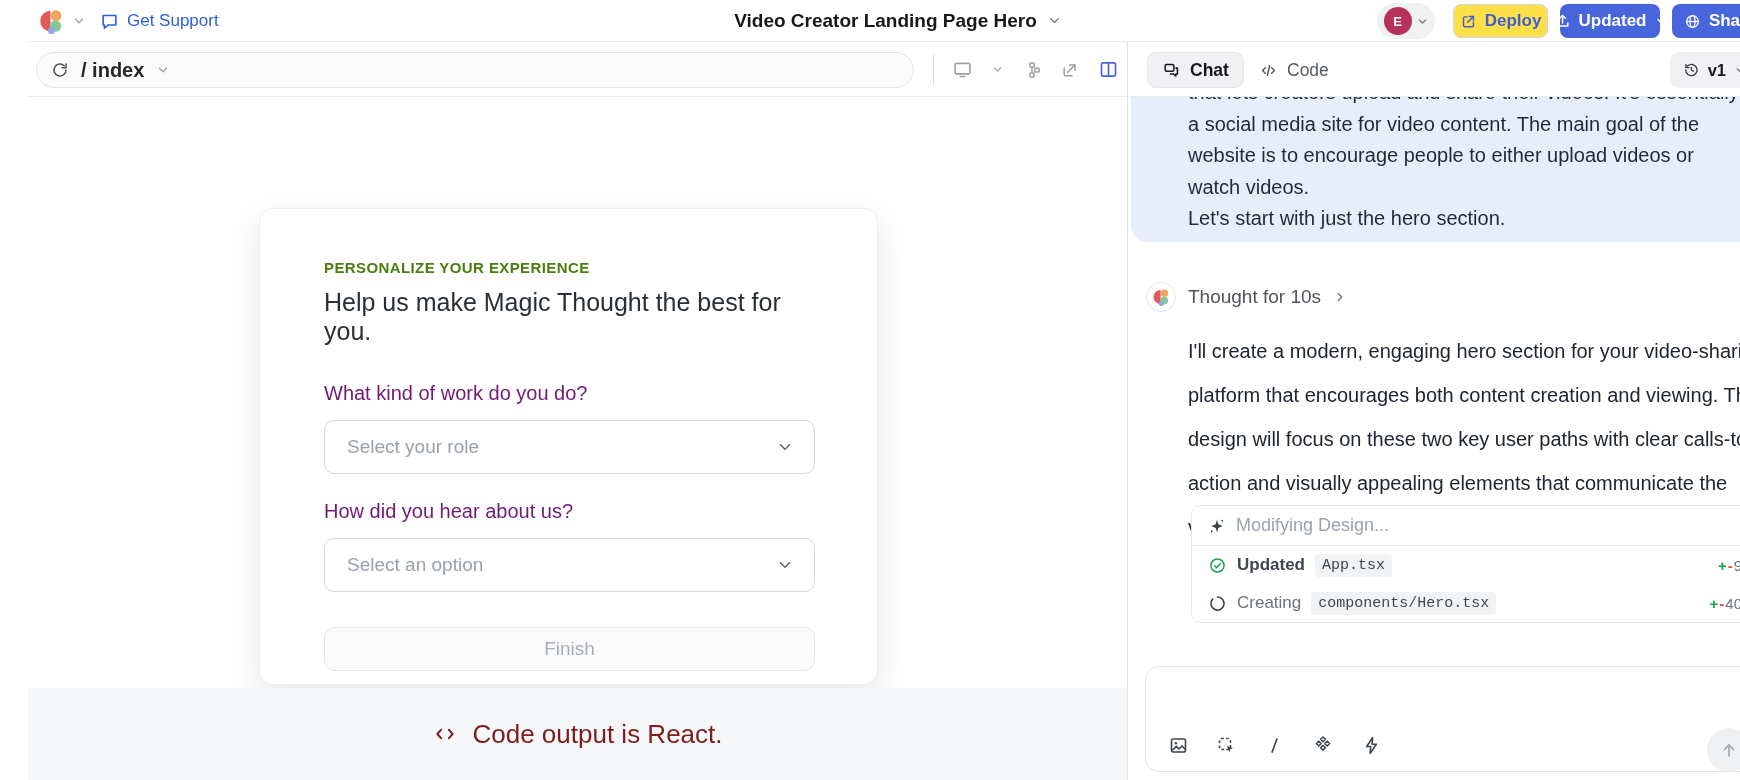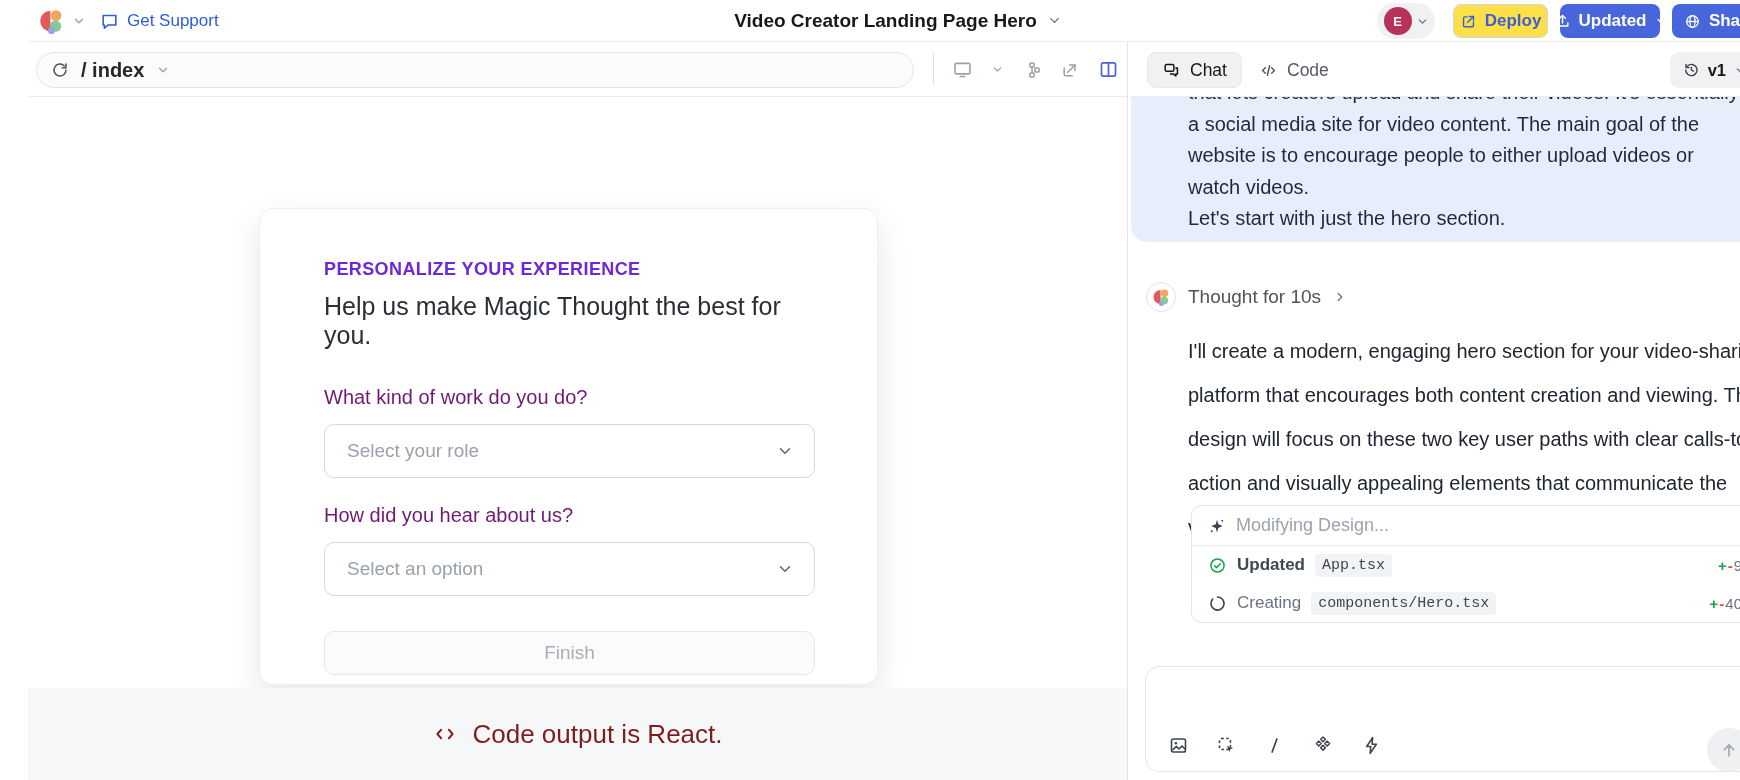--- a/index.html
+++ b/index.html
@@ -43,41 +43,41 @@
   .tb-vdiv { position:absolute; left:905px; top:12px; width:1px; height:31px; background:#dcdee2; }
   .tb-icons { position:absolute; left:924px; top:0; height:55px; display:flex; align-items:center; gap:18px;
               color:#9aa0a8; }
   .tb-icons .split { color:#4b63d6; }
   .preview { position:relative; width:1099px; height:683px; background:#fff; overflow:hidden; }
 
   
   .modal { position:absolute; left:231px; top:111px; width:619px; height:477px; background:#fff;
            border:1px solid #eef0f2; border-radius:14px; box-shadow:0 12px 32px rgba(16,24,40,.10);
            padding:50px 64px 0 64px; }
-  .eyebrow { font-size:18px; font-weight:700; letter-spacing:.4px; color:#6d28d9; }
+  .eyebrow { font-size:15px; font-weight:700; letter-spacing:.4px; color:#4d7c0f; }
   .modal-heading { margin-top:12px; font-size:25px; font-weight:400; color:#2a2f36; }
   .q-label { margin-top:36px; font-size:20px; color:#701a75; }
   .q-label.second { margin-top:26px; }
   .select { margin-top:15px; position:relative; width:491px; height:54px; border:1px solid #d5d7dc;
             border-radius:10px; display:flex; align-items:center; padding:0 22px; cursor:pointer; background:#fff; }
   .select .ph { font-size:19px; color:#9aa1ab; }
   .select .chev { position:absolute; right:20px; color:#5f666e; }
   .finish-btn { margin-top:35px; width:491px; height:44px; background:#fbfbfc; border:1px solid #e6e7e9;
                 border-radius:10px; display:flex; align-items:center; justify-content:center;
                 font-size:19px; color:#a7aeb6; }
   .bottom-strip { position:absolute; left:0; top:591px; width:1099px; height:92px; background:#f6f7f8;
                   display:flex; align-items:center; justify-content:center; gap:14px; color:#7f1d1d; }
   .watermark-text { font-size:26px; }
 
   
   .right-panel { position:absolute; left:1101px; top:42px; width:639px; height:738px; background:#fff; }
   .right-toolbar { position:relative; height:55px; border-bottom:1px solid #ececee; }
   .tab-chat { position:absolute; left:18px; top:10px; height:36px; padding:0 14px; background:#f1f1f3;
               border:1px solid #e7e7ea; border-radius:9px; display:flex; align-items:center; gap:9px;
-              font-size:17.5px; font-weight:400; color:#18181b; cursor:pointer; }
+              font-size:17.5px; font-weight:700; color:#18181b; cursor:pointer; }
   .tab-code { position:absolute; left:120px; top:10px; height:36px; padding:0 10px; display:flex;
               align-items:center; gap:9px; font-size:17.5px; color:#555b63; cursor:pointer;justify-content:center; }
   .version-pill { position:absolute; right:9px; top:10px; height:36px; padding:0 12px; background:#f1f1f3;
                   border-radius:9px; display:flex; align-items:center; gap:8px; font-size:16.5px;
                   font-weight:600; color:#18181b; cursor:pointer; }
   .version-pill .ic { color:#3f444b; }
   .version-pill .chev { color:#6b7280; }
 
   .chat-area { position:relative; width:639px; height:683px; background:#fff; }
   .user-bubble { position:absolute; left:2px; top:0; width:645px; height:145px; background:#e8edfb;

